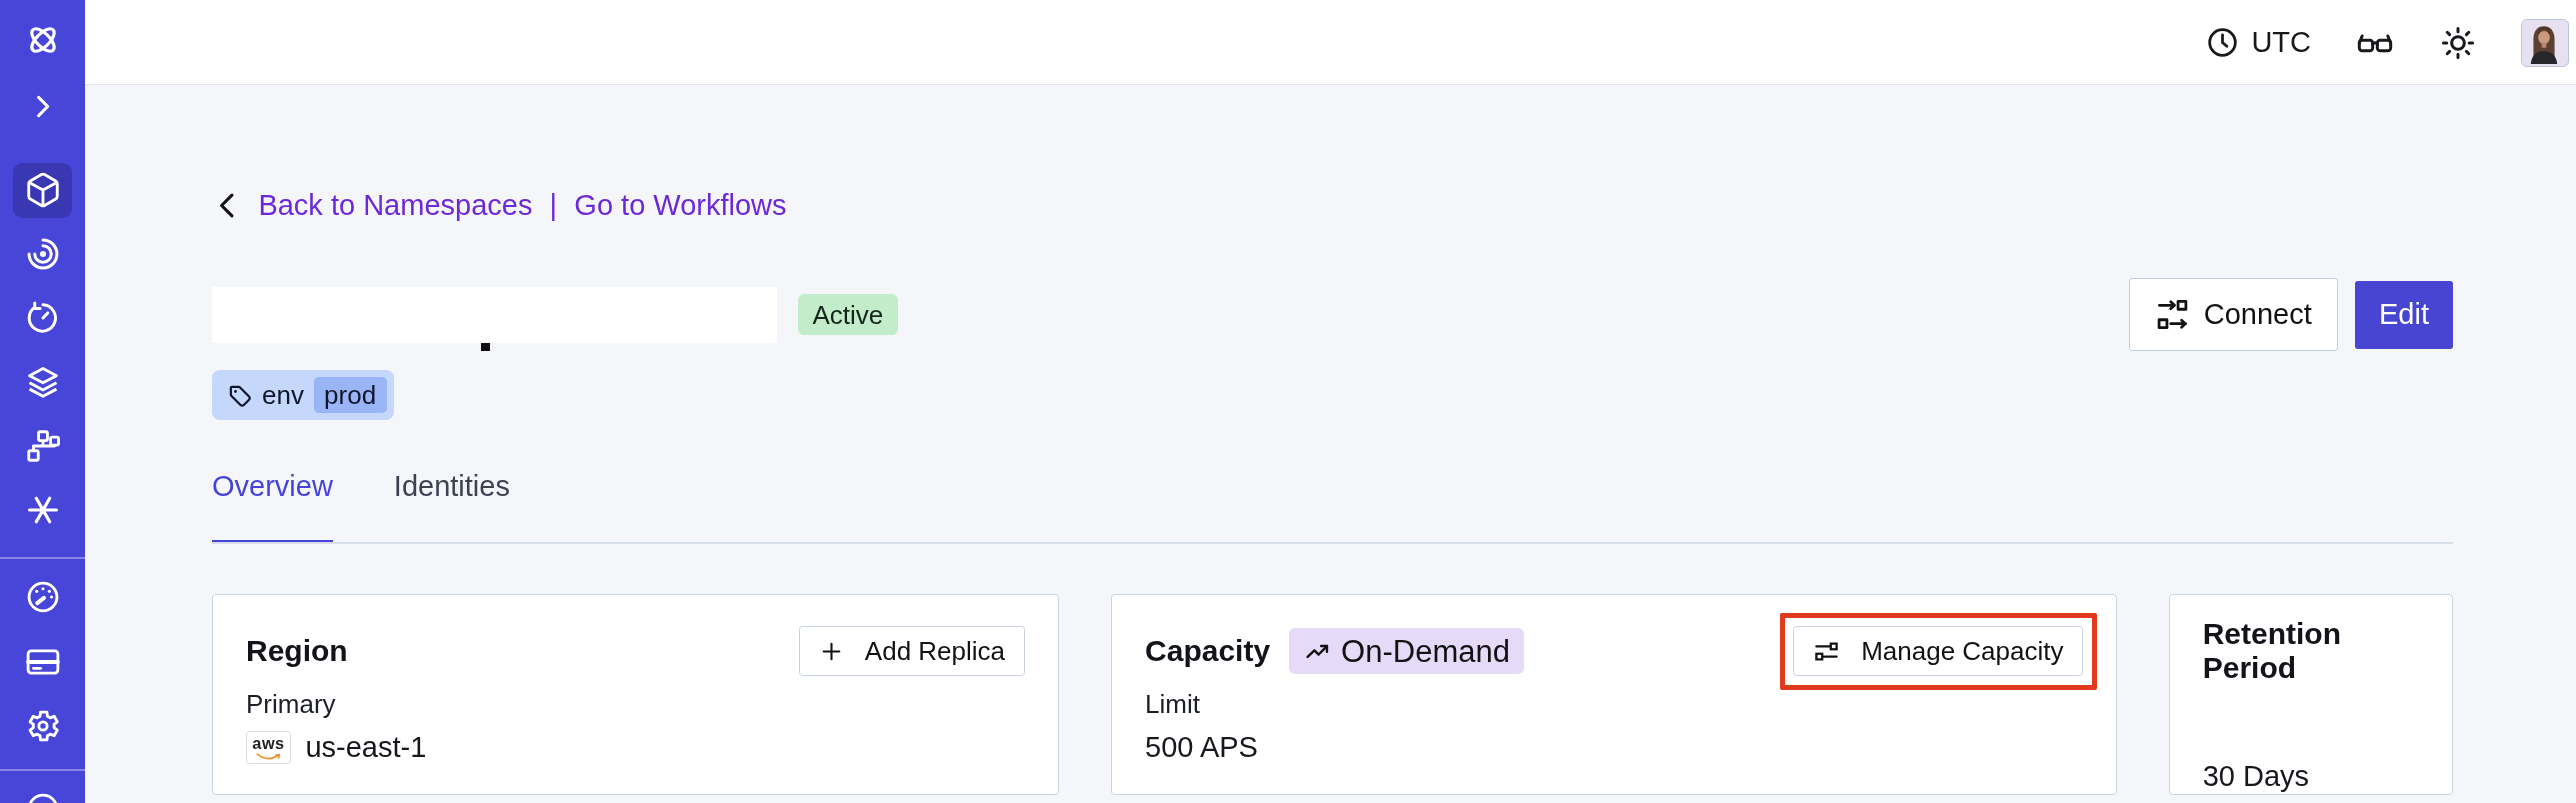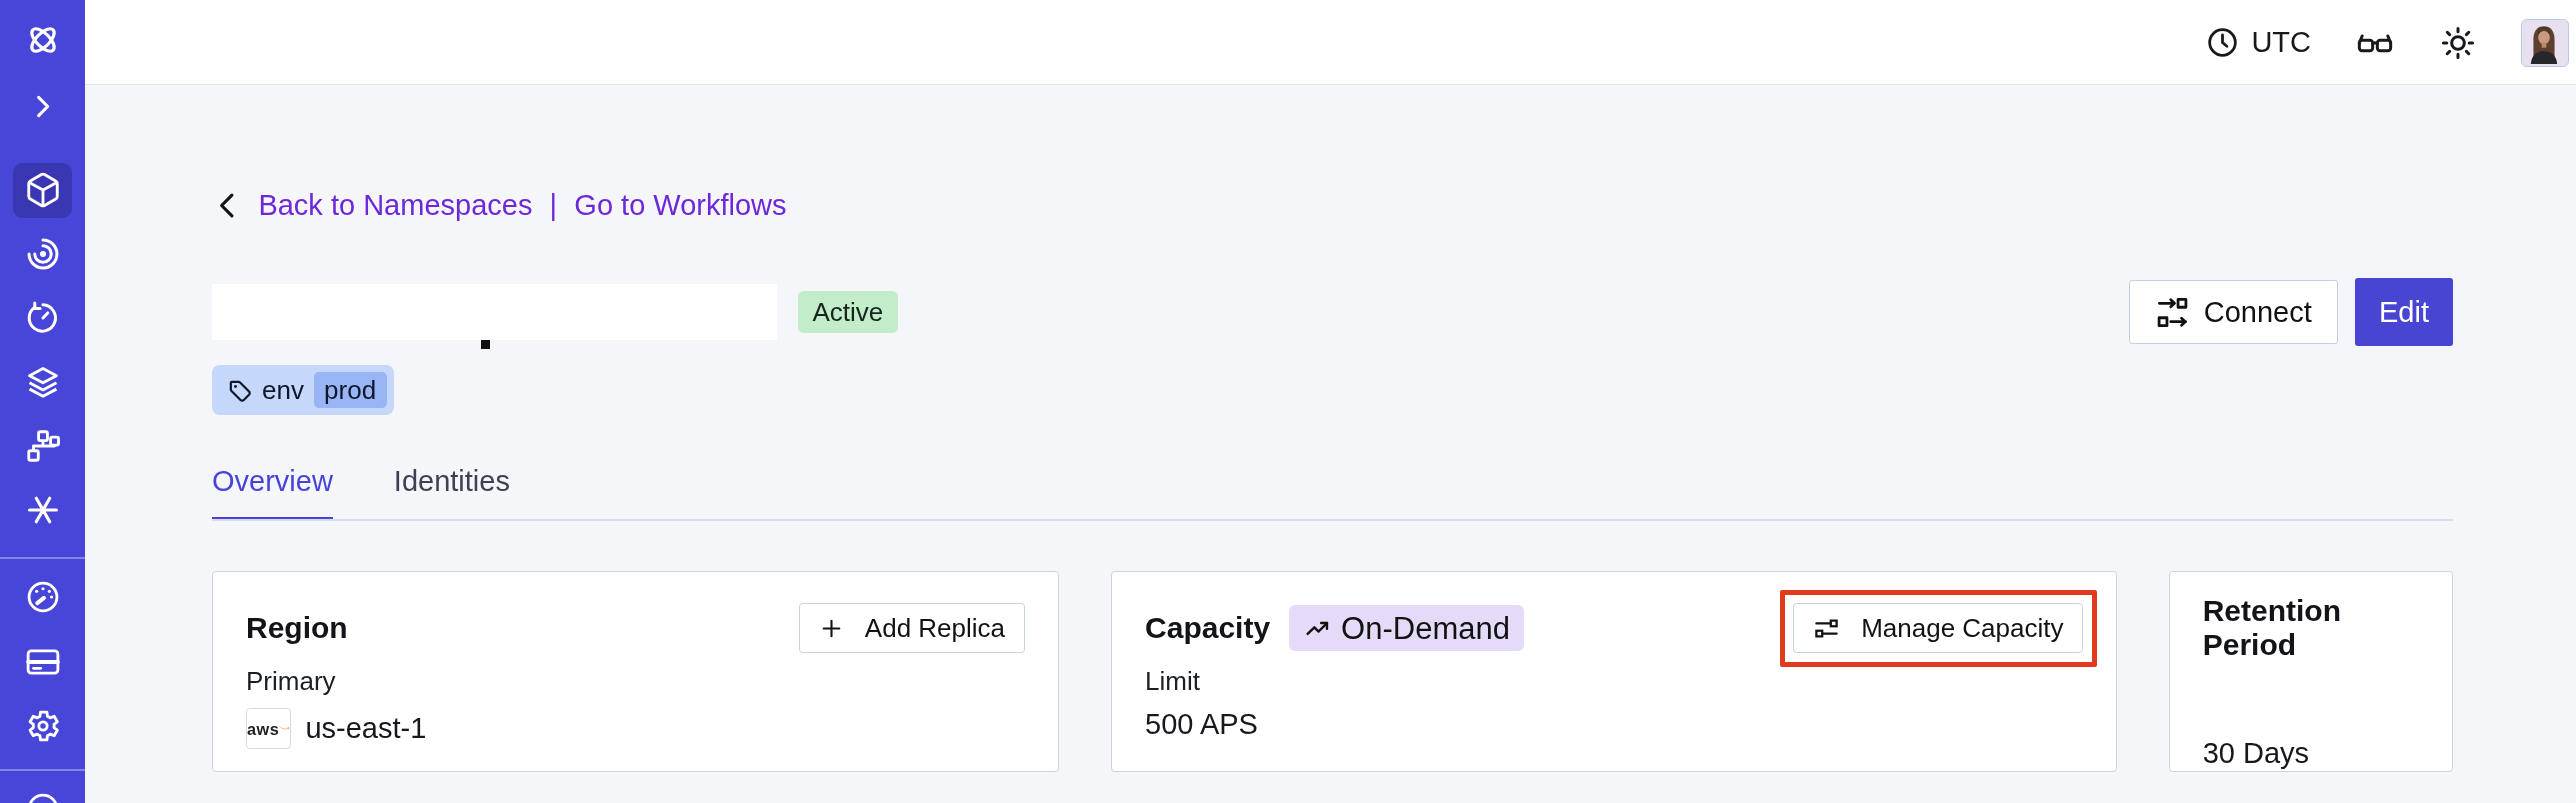--- a/index.html
+++ b/index.html
@@ -31,50 +31,50 @@
 
   .breadcrumb{margin-top:102px;display:flex;align-items:center;gap:13.4px;font-size:29px;font-weight:500;color:#6d28d9;cursor:pointer}
   .breadcrumb .sep{font-weight:400;margin:0 3.8px}
 
   .title-row{margin-top:56px;display:flex;align-items:center;justify-content:space-between}
   .title-left{display:flex;align-items:center;gap:21px;position:relative}
   .name-redacted{width:565px;height:56px;background:#ffffff;position:relative;z-index:1}
   .name-descender{position:absolute;left:269px;top:55px;width:8.6px;height:9.6px;background:#101010;z-index:0}
   .badge-green{background:var(--badge_green_bg);color:#15251b;font-size:26px;padding:7.7px 14.4px;border-radius:5.8px;line-height:1}
   .title-actions{display:flex;align-items:center;gap:17.3px}
-  .btn-outline-lg{display:flex;align-items:center;gap:13.4px;height:64px;padding:0 25px;background:#fff;border:1.9px solid #c3cee1;border-radius:2.9px;font-size:29px;color:#121212;cursor:pointer}
+  .btn-outline-lg{display:flex;align-items:center;gap:13.4px;height:73px;padding:0 25px;background:#fff;border:1.9px solid #c3cee1;border-radius:2.9px;font-size:29px;color:#121212;cursor:pointer}
   .btn-primary{height:68px;padding:0 24px;background:var(--accent);color:#fff;font-size:29px;border:none;border-radius:2.9px;cursor:pointer}
 
   .tag-row{margin-top:19px}
   .tag-pill{display:inline-flex;align-items:center;gap:9.6px;background:var(--tag_bg);border-radius:7.7px;padding:6.7px 7.7px 6.7px 12.5px;font-size:26px;color:#10162b}
   .tag-chip{background:var(--tag_chip_bg);border-radius:4.8px;padding:2.9px 10.5px}
 
   .tabs{margin-top:50px;position:relative}
   .tab-list{display:flex;gap:61px;font-size:29px}
-  .tab{padding-bottom:19px;cursor:pointer;color:var(--text_soft)}
+  .tab{padding-bottom:37px;cursor:pointer;color:var(--text_soft)}
   .tab.active{color:#4643d9;font-weight:500;border-bottom:4.8px solid #4643d9}
   .tab-baseline{position:absolute;left:0;right:0;bottom:0;height:1.9px;background:#d9dfe9}
 
   .cards{margin-top:50px;display:flex;gap:52px}
   .card{background:#fff;border:1.9px solid var(--card_border);border-radius:3.8px;height:201px;padding:31px 33px}
   .card-region{width:918px}
   .card-capacity{width:1091px}
   .card-retention{width:304px}
   .card-head{display:flex;align-items:center;justify-content:space-between;height:50px}
   .card-head-left{display:flex;align-items:center;gap:19px}
   .card-title{font-size:30px;font-weight:600;color:#121419}
   .badge-purple{display:flex;align-items:center;gap:8.6px;background:var(--badge_purple_bg);color:#121212;font-size:31px;padding:7.7px 14.4px;border-radius:5.8px;line-height:1}
   .btn-outline-sm{display:flex;align-items:center;gap:21px;height:50px;padding:0 19px;background:#fff;border:1.9px solid #c8d2e3;border-radius:3.8px;font-size:26px;color:#121212;cursor:pointer;white-space:nowrap}
   .highlight-box{border:5.8px solid var(--highlight_red);padding:8.6px;margin:-14.4px;border-radius:1.9px}
   .field-label{margin-top:12.5px;font-size:26px;color:#1c2026}
   .field-value-row{margin-top:11.5px;display:flex;align-items:center;gap:14.4px}
   .mono-value{font-family:Liberation Sans, sans-serif;font-size:29px;color:#16181d}
   .sans-value{font-size:29px;color:#16181d}
   .retention-value{margin-top:84px}
-  .aws-chip{width:45px;height:41px;background:#fff;border:1.9px solid #d6dbe3;border-radius:3.8px;display:flex;flex-direction:row;align-items:center;justify-content:center;gap:1px}
+  .aws-chip{width:45px;height:33px;background:#fff;border:1.9px solid #d6dbe3;border-radius:3.8px;display:flex;flex-direction:column;align-items:center;justify-content:center;gap:1px}
   .aws-chip .aws-word{font-size:16.3px;font-weight:700;color:#222;line-height:1;letter-spacing:0.5px}
   svg{display:block}
 </style>
 </head>
 <body>
 <div class="stage">
 
   <nav class="sidebar">
     <div class="s-item" style="top:21px;height:38px">
       <svg width="40" height="40" viewBox="0 0 24 24" fill="none" stroke="currentColor" stroke-width="1.9">

